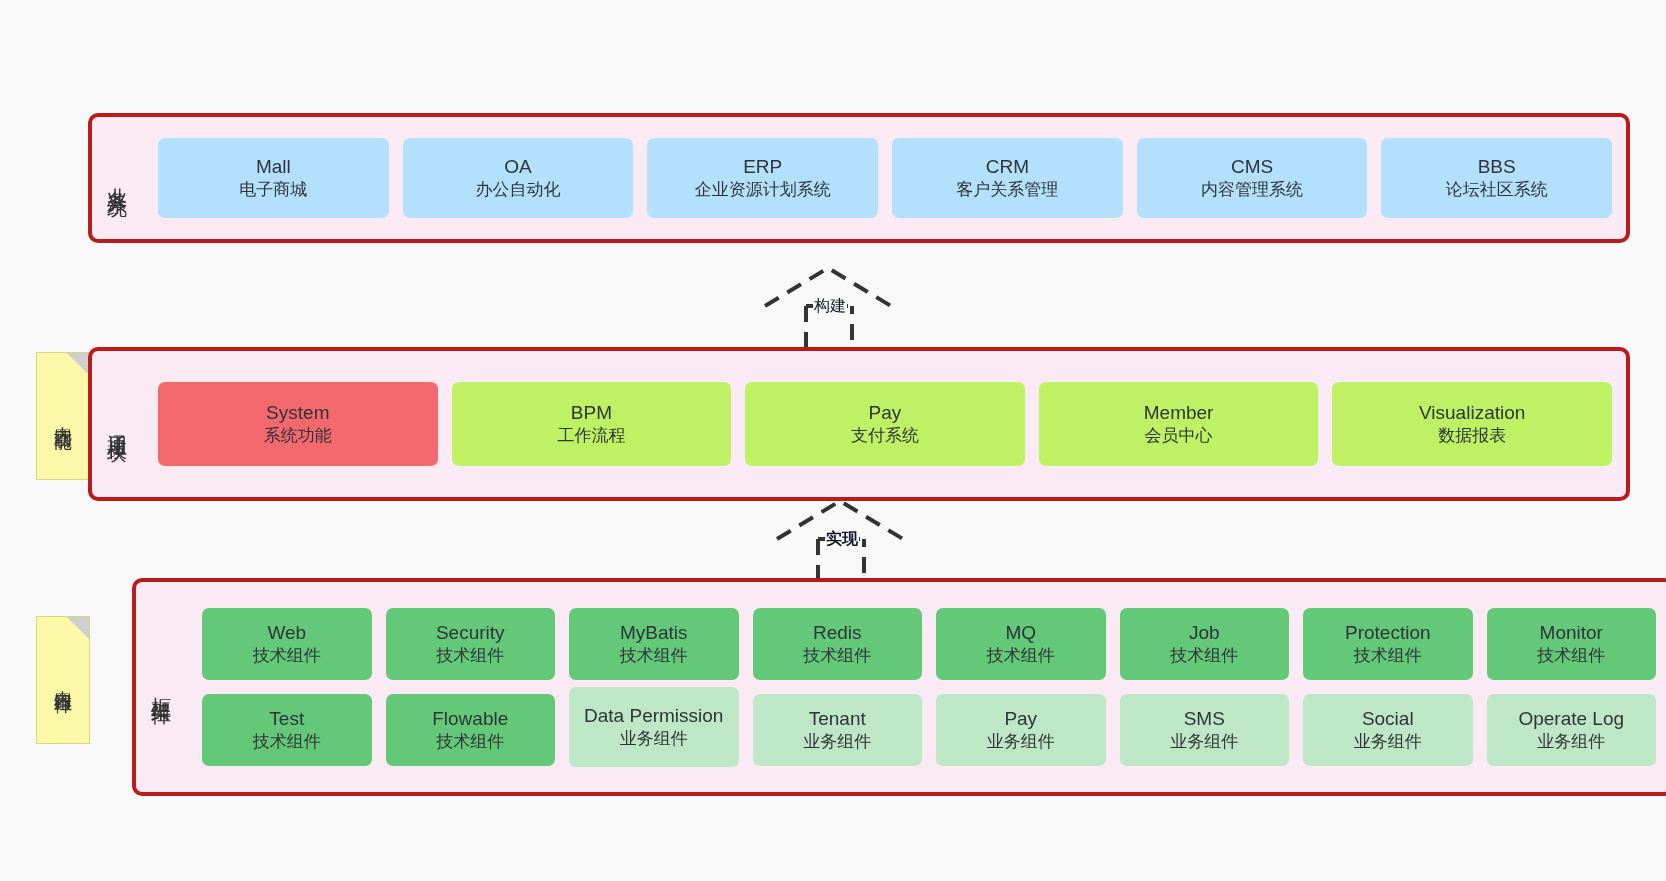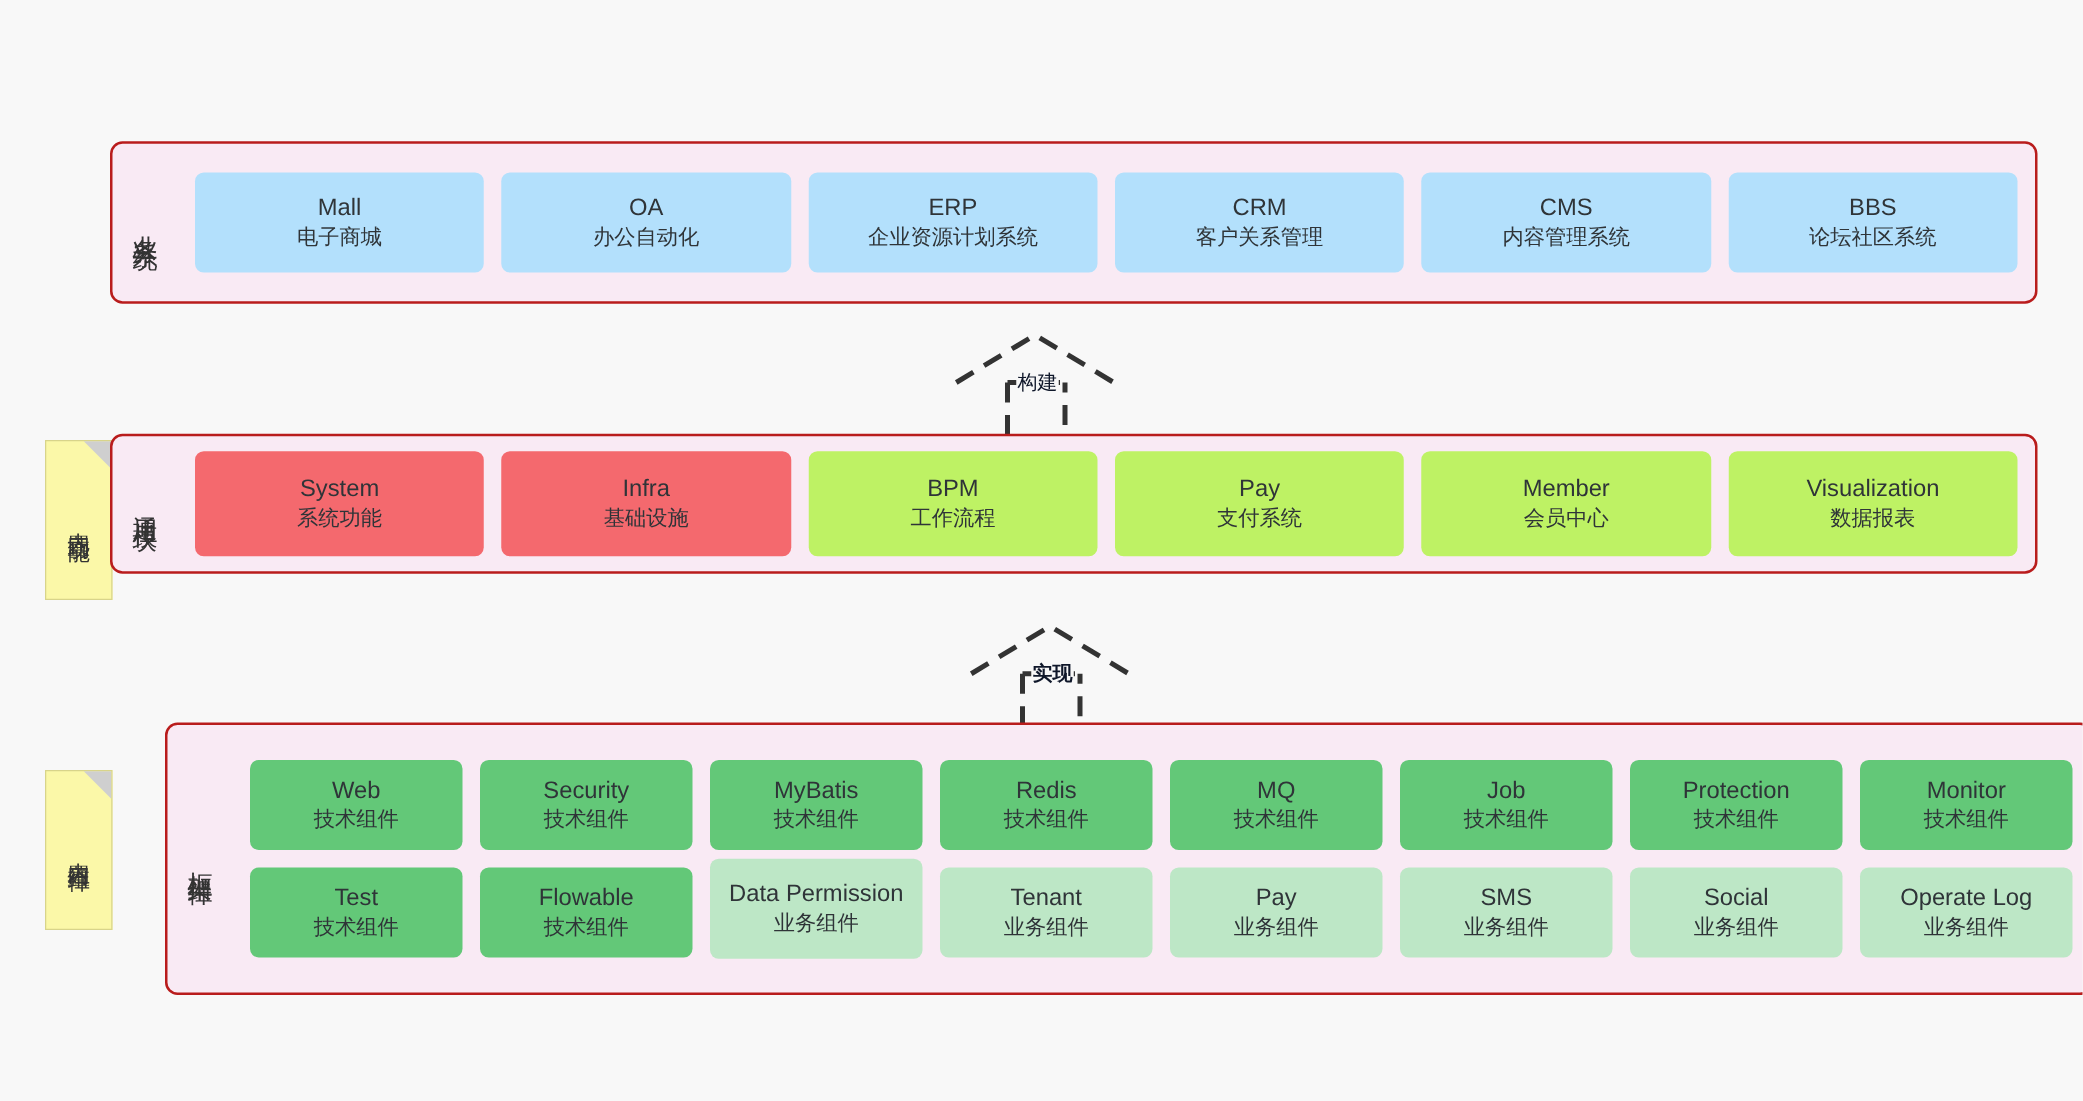--- a/index.html
+++ b/index.html
@@ -8,21 +8,21 @@
     background: #f8f8f8;
     font-family: "Liberation Sans", "DejaVu Sans", sans-serif;
     overflow: hidden;
   }
   #stage { position: relative; width: 1666px; height: 881px; }
 
   
   .layer {
     position: absolute;
     background: #f9eaf4;
-    border: 2px solid #b91c1c;
+    border: 4px solid #b91c1c;
     border-radius: 10px;
     display: flex;
     align-items: stretch;
     z-index: 3;
   }
   .layer-title {
     width: 52px;
     flex: 0 0 52px;
     display: flex;
     align-items: center;
@@ -163,31 +163,27 @@
       <path d="M 46 44 L 92 44" fill="none" stroke="#333" stroke-width="4" stroke-dasharray="16 10" stroke-linecap="butt"></path>
     </svg>
     <span class="conn-label" style="left:53px; top:34px;">构建</span>
   </div>
 
   <div class="note" id="note-builtin-function" style="left:36px; top:352px; height:128px;">
     <span>内置功能</span>
     <span class="fold"></span>
   </div>
 
-  <div class="layer" id="layer-common-module" style="left:88px; top:347px; width:1542px; height:112px;">
+  <div class="layer" id="layer-common-module" style="left:88px; top:347px; width:1542px; height:154px;">
     <div class="layer-title">通用模块</div>
     <div class="layer-body">
       <div class="row">
         <div class="card c-red h-mod">
           <span class="c-en">System</span>
           <span class="c-cn">系统功能</span>
-        </div>
-        <div class="card c-red h-mod">
-          <span class="c-en">Infra</span>
-          <span class="c-cn">基础设施</span>
         </div>
         <div class="card c-pink h-mod">
           <span class="c-en">BPM</span>
           <span class="c-cn">工作流程</span>
         </div>
         <div class="card c-pink h-mod">
           <span class="c-en">Pay</span>
           <span class="c-cn">支付系统</span>
         </div>
         <div class="card c-pink h-mod">

